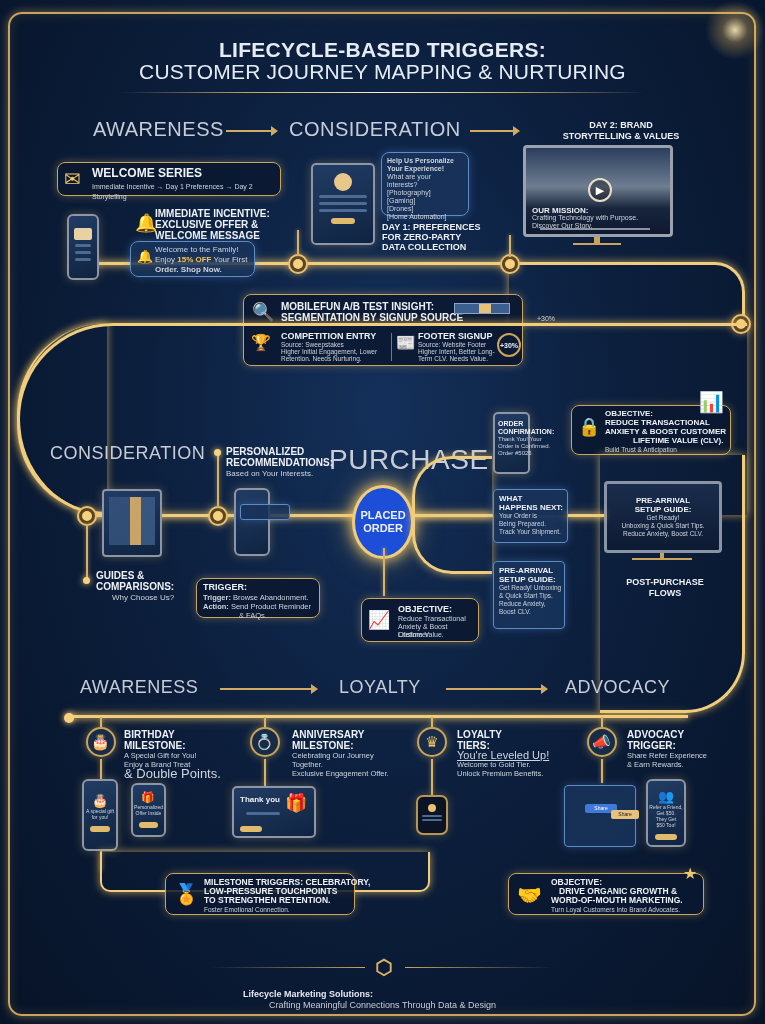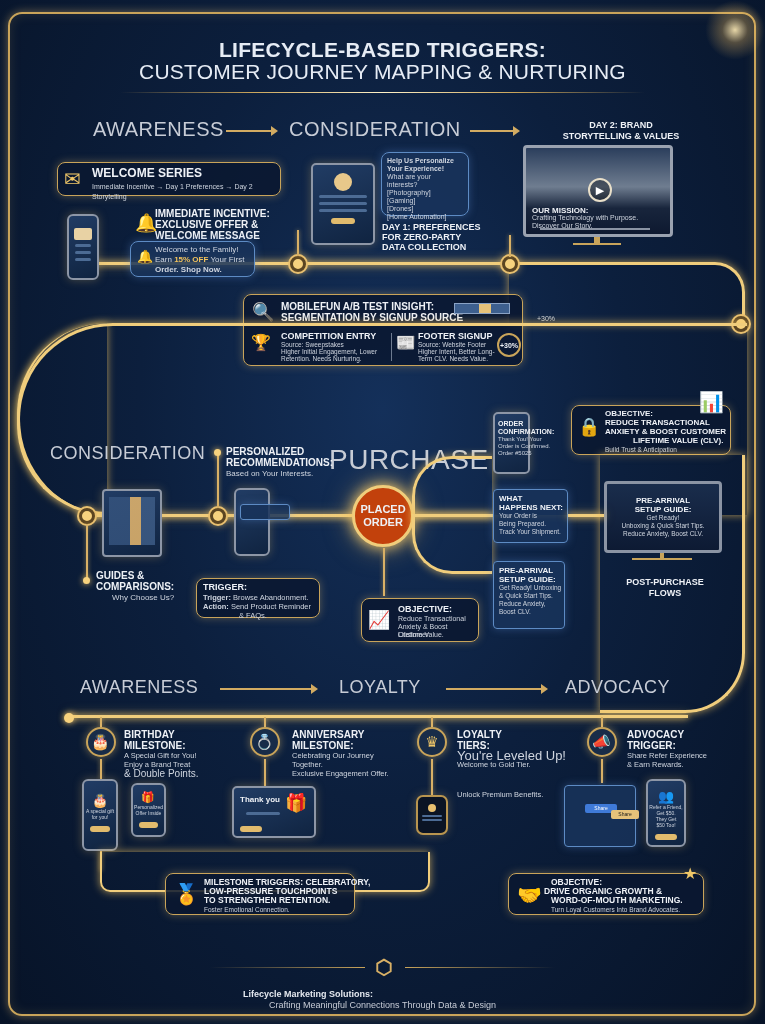--- a/index.html
+++ b/index.html
@@ -51,22 +51,22 @@
   .icon-circle { position: absolute; width: 30px; height: 30px; border-radius: 50%;
     border: 2px solid #c9a45a; background: #182c48; display: flex; align-items: center; justify-content: center;
     color: #f0c768; font-size: 15px; box-shadow: 0 0 8px rgba(240,200,110,.45); }
   .gicon { color: #f0c768; font-size: 18px; position: absolute; }
 
   .monitor { position: absolute; border: 3px solid #9aa2b0; border-radius: 4px;
     background: linear-gradient(180deg, #2b3e5c 0%, #6f7d90 45%, #18253c 70%, #0e1930 100%); }
   .stand { position: absolute; background: #c9a45a; }
   .play { position: absolute; width: 24px; height: 24px; border-radius: 50%; border: 2px solid #e8dfc9;
     background: rgba(0,0,0,.35); display: flex; align-items: center; justify-content: center; color: #fff; font-size: 11px; }
-  .center-node { position: absolute; width: 62px; height: 62px; border-radius: 50%;
-    border: 3px solid #f0cd7c; background: #c2410c; display: flex; align-items: center; justify-content: center;
+  .center-node { position: absolute; width: 62px; height: 74px; border-radius: 50%;
+    border: 3px solid #f0cd7c; background: #1d4ed8; display: flex; align-items: center; justify-content: center;
     text-align: center; font-weight: bold; font-size: 11px; line-height: 13px; color: #eef1f6;
     box-shadow: 0 0 14px #f5c96a, 0 0 28px rgba(245,200,100,.5); }
 
   .footer-rule { position: absolute; height: 1px; top: 967px;
     background: linear-gradient(90deg, transparent, #c9a45a); }
   .footer-rule.r { background: linear-gradient(90deg, #c9a45a, transparent); }
   .footer-logo { position: absolute; left: 372px; top: 955px; width: 24px; height: 24px; color: #d8b066; font-size: 20px; text-align: center; line-height: 24px; font-weight: bold; }
   .footer1 { position: absolute; top: 989px; width: 616px; text-align: center; font-size: 9px; font-weight: bold; color: #e4e8ef; }
   .footer2 { position: absolute; top: 1000px; width: 765px; text-align: center; font-size: 9px; color: #c7ccd6; }
 </style>
@@ -104,21 +104,21 @@
   <div class="screen-line"></div>
     <div class="screen-line"></div>
     <div class="screen-line"></div>
 </div>
 
 <span class="gicon" style="left:135px;top:212px;font-size:18px;">🔔</span>
 <div class="hd" style="position:absolute;left:155px;top:208px;width:140px;">IMMEDIATE INCENTIVE: EXCLUSIVE OFFER &amp; WELCOME MESSAGE</div>
 <div class="box blue" style="left:130px;top:241px;width:125px;height:36px;">
   <span class="gicon" style="left:6px;top:7px;font-size:13px;">🔔</span>
   <div class="tx" style="position:absolute;left:24px;top:3px;">Welcome to the Family!</div>
-  <div class="tx" style="position:absolute;left:24px;top:13px;white-space:nowrap;"><span>Earn </span><span class="hl">15% OFF</span><span> Your First</span></div>
+  <div class="tx" style="position:absolute;left:24px;top:13px;white-space:nowrap;"><span>Enjoy </span><span class="hl">15% OFF</span><span> Your First</span></div>
   <div class="tx" style="position:absolute;left:24px;top:23px;font-weight:bold;">Order. Shop Now.</div>
 </div>
 
 <div class="device" style="left:311px;top:163px;width:64px;height:82px;border-radius:5px;">
   <div style="width:18px;height:18px;border-radius:50%;background:#e8c88a;margin:8px auto 4px;"></div>
   <div class="screen-line"></div>
     <div class="screen-line"></div>
     <div class="screen-line"></div>
   <div class="btn-gold" style="width:40%;"></div>
 </div>
@@ -277,21 +277,21 @@
 <div class="gline" style="left:68px;top:715px;width:620px;height:3px;"></div>
 <div class="dot" style="left:64px;top:713px;width:10px;height:10px;"></div>
 
 <div class="vline" style="left:100px;top:717px;height:10px;"></div>
 <div class="icon-circle" style="left:86px;top:727px;">🎂</div>
 <div class="vline" style="left:100px;top:759px;height:20px;"></div>
 <div class="hd" style="position:absolute;left:124px;top:729px;">BIRTHDAY</div>
 <div class="hd" style="position:absolute;left:124px;top:740px;">MILESTONE:</div>
 <div class="tx" style="position:absolute;left:124px;top:751px;font-size:7.5px;line-height:9px;">A Special Gift for You!</div>
 <div class="tx" style="position:absolute;left:124px;top:760px;font-size:7.5px;line-height:9px;">Enjoy a Brand Treat</div>
-<div class="tx" style="position:absolute;left:124px;top:769px;font-size:10px;line-height:9px;">&amp; Double Points.</div>
+<div class="tx" style="position:absolute;left:124px;top:769px;font-size:13px;line-height:9px;">&amp; Double Points.</div>
 <div class="device" style="left:82px;top:779px;width:36px;height:72px;border-radius:6px;text-align:center;padding-top:12px;">
   <div style="font-size:13px;">🎂</div>
   <div class="tx" style="font-size:5px;line-height:6px;">A special gift for you!</div>
   <div class="btn-gold"></div>
 </div>
 <div class="device" style="left:131px;top:783px;width:35px;height:54px;border-radius:6px;text-align:center;padding-top:6px;">
   <div style="font-size:11px;">🎁</div>
   <div class="tx" style="font-size:5px;line-height:6px;">Personalized Offer Inside</div>
   <div class="btn-gold"></div>
 </div>
@@ -309,23 +309,23 @@
   <div style="position:absolute;left:6px;top:20px;width:34px;" class="screen-line"></div>
   <div style="position:absolute;right:6px;top:4px;font-size:18px;">🎁</div>
   <div class="btn-gold" style="position:absolute;left:6px;bottom:4px;width:22px;margin:0;"></div>
 </div>
 
 <div class="vline" style="left:431px;top:717px;height:10px;"></div>
 <div class="icon-circle" style="left:417px;top:727px;">♛</div>
 <div class="vline" style="left:431px;top:759px;height:36px;"></div>
 <div class="hd" style="position:absolute;left:457px;top:729px;">LOYALTY</div>
 <div class="hd" style="position:absolute;left:457px;top:740px;">TIERS:</div>
-<div class="tx" style="position:absolute;left:457px;top:751px;font-size:13px;line-height:9px;">You're Leveled Up!</div>
+<div class="tx" style="position:absolute;left:457px;top:751px;font-size:11px;line-height:9px;text-decoration:underline;">You're Leveled Up!</div>
 <div class="tx" style="position:absolute;left:457px;top:760px;font-size:7.5px;line-height:9px;">Welcome to Gold Tier.</div>
-<div class="tx" style="position:absolute;left:457px;top:769px;font-size:7.5px;line-height:9px;margin-top:21px;">Unlock Premium Benefits.</div>
+<div class="tx" style="position:absolute;left:457px;top:769px;font-size:7.5px;line-height:9px;">Unlock Premium Benefits.</div>
 <div class="device" style="left:416px;top:795px;width:32px;height:40px;border-radius:7px;background:#0b1424;border-color:#b9954f;">
   <div style="width:8px;height:8px;border-radius:50%;background:#e8c070;margin:7px auto 3px;"></div>
   <div class="screen-line" style="margin:2px 4px;height:2px;"></div>
   <div class="screen-line" style="margin:2px 4px;height:2px;"></div>
 </div>
 
 <div class="vline" style="left:601px;top:717px;height:10px;"></div>
 <div class="icon-circle" style="left:587px;top:727px;">📣</div>
 <div class="vline" style="left:601px;top:759px;height:24px;"></div>
 <div class="hd" style="position:absolute;left:627px;top:729px;">ADVOCACY</div>
@@ -352,21 +352,21 @@
   <span class="gicon" style="left:8px;top:8px;font-size:20px;">🏅</span>
   <div class="hd" style="position:absolute;left:38px;top:4px;font-size:8.5px;line-height:9px;white-space:nowrap;">MILESTONE TRIGGERS: CELEBRATORY,</div>
   <div class="hd" style="position:absolute;left:38px;top:13px;font-size:8.5px;line-height:9px;">LOW-PRESSURE TOUCHPOINTS</div>
   <div class="hd" style="position:absolute;left:38px;top:22px;font-size:8.5px;line-height:9px;">TO STRENGTHEN RETENTION.</div>
   <div class="tx" style="position:absolute;left:38px;top:32px;font-size:6.5px;line-height:8px;">Foster Emotional Connection.</div>
 </div>
 
 <div class="box" style="left:508px;top:873px;width:196px;height:42px;">
   <span class="gicon" style="left:8px;top:9px;font-size:20px;">🤝</span>
   <div class="hd" style="position:absolute;left:42px;top:4px;font-size:8.5px;line-height:9px;">OBJECTIVE:</div>
-  <div class="hd" style="position:absolute;left:27px;top:13px;font-size:8.5px;line-height:9px;padding-left:8px;">DRIVE ORGANIC GROWTH &amp;</div>
+  <div class="hd" style="position:absolute;left:42px;top:13px;font-size:8.5px;line-height:9px;padding-left:8px;">DRIVE ORGANIC GROWTH &amp;</div>
   <div class="hd" style="position:absolute;left:42px;top:22px;font-size:8.5px;line-height:9px;white-space:nowrap;">WORD-OF-MOUTH MARKETING.</div>
   <div class="tx" style="position:absolute;left:42px;top:32px;font-size:6.5px;line-height:8px;white-space:nowrap;">Turn Loyal Customers Into Brand Advocates.</div>
 </div>
 <span class="gicon" style="left:683px;top:864px;font-size:16px;">★</span>
 
 <div class="footer-rule" style="left:210px;width:155px;"></div>
 <div class="footer-logo">⬡</div>
 <div class="footer-rule r" style="left:405px;width:150px;"></div>
 <div class="footer1">Lifecycle Marketing Solutions:</div>
 <div class="footer2">Crafting Meaningful Connections Through Data &amp; Design</div>

